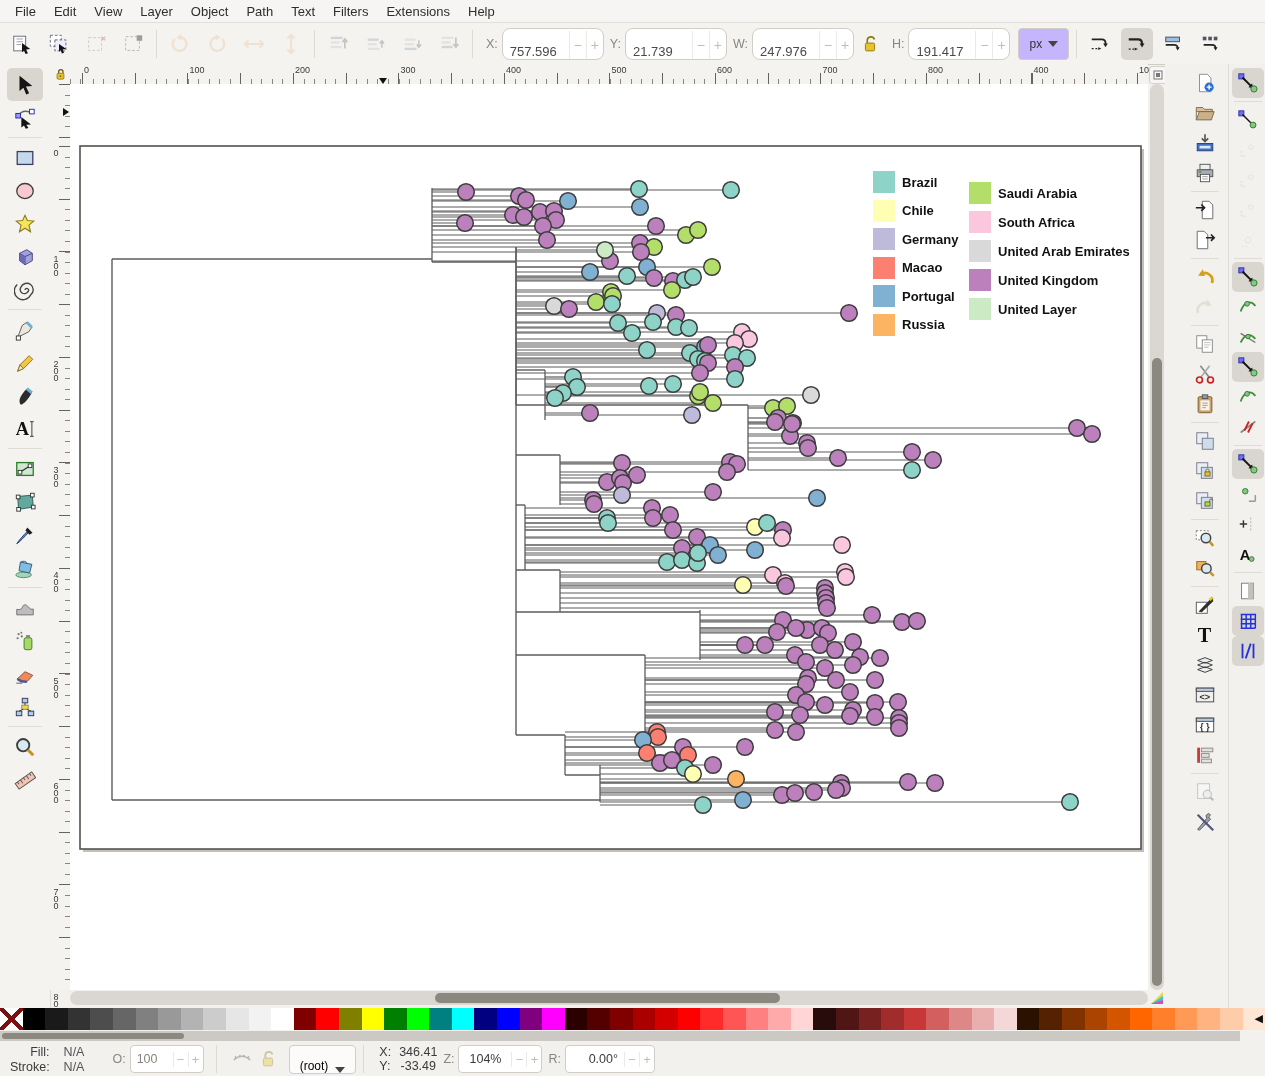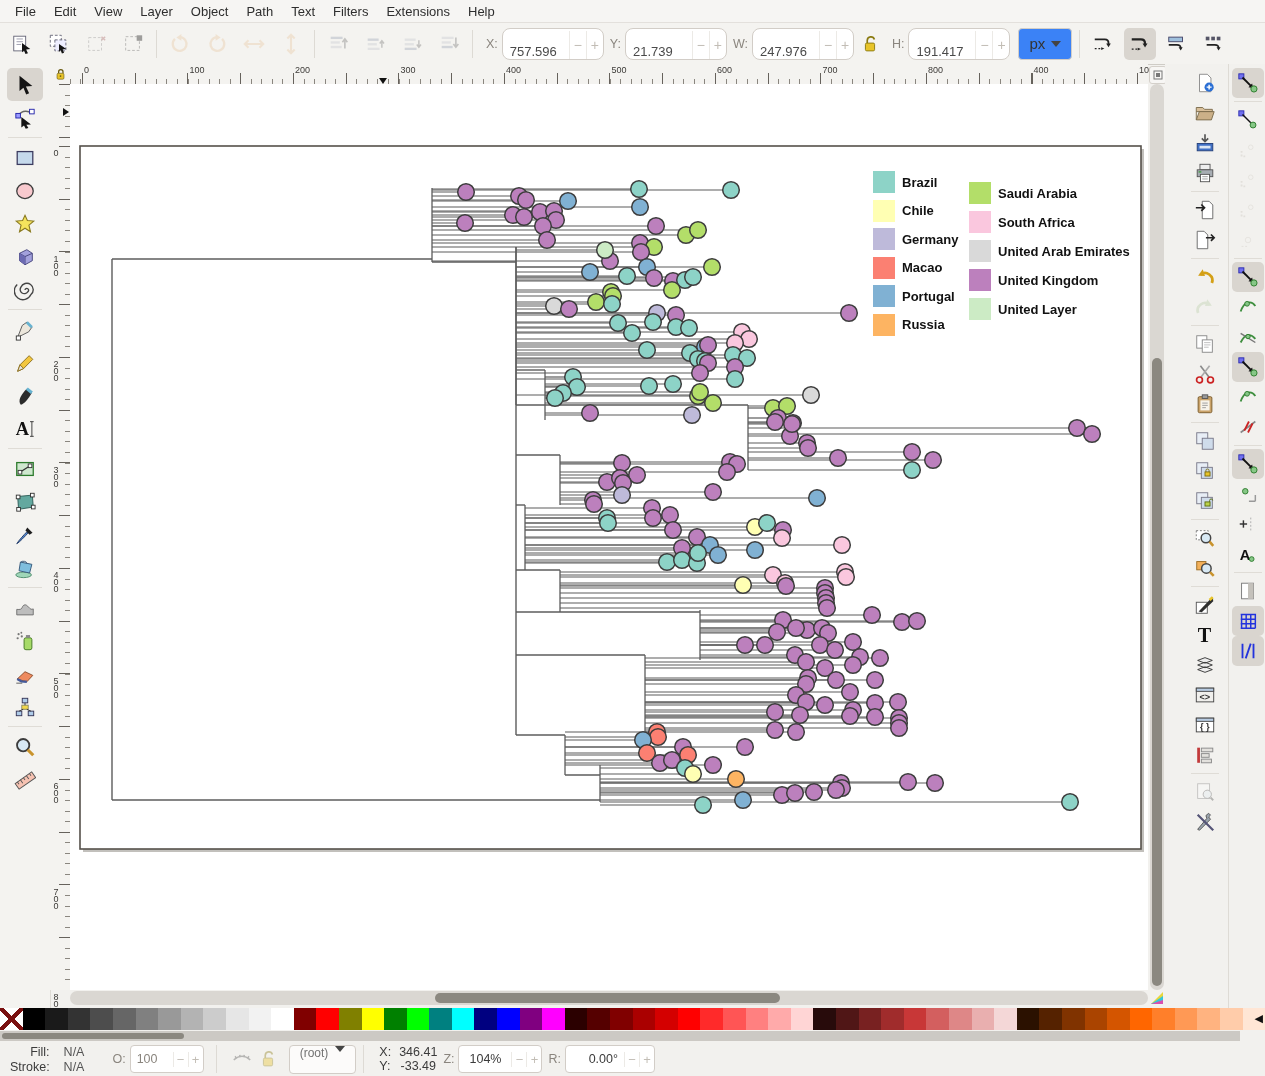--- a/index.html
+++ b/index.html
@@ -10,21 +10,21 @@
   
   .toolbar{position:absolute;left:0;top:23px;right:0;height:41px;background:#f4f3f0;border-bottom:1px solid #cfccc6;display:flex;align-items:center;padding-left:6px;}
   .ibtn{width:32px;height:32px;display:flex;align-items:center;justify-content:center;border-radius:5px;flex:none;}
   .ibtn.active{background:#d9d5cf;}
   .ibtn.dim{opacity:.38;}
   .vsep{width:1px;height:28px;background:#dddad4;margin:0 7px;flex:none;}
   .fldlab{font-size:12.5px;color:#8a857e;margin:0 4px 0 6px;}
   .spin{display:flex;align-items:flex-end;background:#fff;border:1px solid #d2cdc7;border-radius:8px;height:30px;flex:none;}
   .spin .val{padding:0 7px;font-size:13px;color:#4a4a4a;min-width:52px;text-align:left;}
   .spin .sbtn{width:16px;text-align:center;color:#c2bdb5;font-size:14px;border-left:1px solid #eceae6;line-height:28px;}
-  .unitbtn{display:flex;align-items:center;gap:6px;background:#3b82f6;border:1px solid #d2cdc7;border-radius:4px;height:30px;padding:0 10px;font-size:15px;color:#333;margin-left:8px;}
+  .unitbtn{display:flex;align-items:center;gap:6px;background:#c4b5fd;border:1px solid #d2cdc7;border-radius:4px;height:30px;padding:0 10px;font-size:12px;color:#333;margin-left:8px;}
   .caret{width:0;height:0;border-left:5px solid transparent;border-right:5px solid transparent;border-top:6px solid #444;}
   
   .toolbox{position:absolute;left:0;top:64px;bottom:68px;width:50px;background:#f4f3f0;border-right:1px solid #dedbd5;display:flex;flex-direction:column;align-items:center;padding-top:4px;}
   .toolbox .ibtn{width:36px;height:33px;}
   .hsep{height:1px;width:34px;background:#dfdcd6;margin:3px 0;}
   
   .corner{position:absolute;left:50px;top:64px;width:20px;height:20px;background:#f4f3f0;display:flex;align-items:center;justify-content:center;}
   .hruler{position:absolute;left:70px;top:64px;width:1078px;height:20px;background:#f4f3f0;border-bottom:1px solid #b9b5ae;
     background-image:repeating-linear-gradient(90deg,#66625c 0 1px,transparent 1px 52.75px),repeating-linear-gradient(90deg,#8a867f 0 1px,transparent 1px 10.55px);
     background-size:auto 11px,auto 5px;background-repeat:repeat-x;background-position:12px bottom,12px bottom;}
@@ -64,21 +64,21 @@
   .palthumb{position:absolute;left:2px;top:2px;width:182px;height:6px;border-radius:3px;background:#8b8880;}
   .palarrow{position:absolute;right:2px;top:1012px;font-size:11px;color:#111;}
   
   .status{position:absolute;left:0;top:1042px;width:1265px;height:34px;background:#f2f1ee;display:flex;align-items:center;font-size:12.5px;color:#3b3b3b;}
   .fsblock{display:grid;grid-template-columns:auto auto;column-gap:14px;row-gap:1px;margin-left:10px;line-height:14px;}
   .fsblock .lab{color:#3b3b3b;text-align:right;}
   .fsblock .val{color:#555;}
   .minispin{display:flex;align-items:center;background:#fff;border:1px solid #d2cdc7;border-radius:4px;height:26px;}
   .minispin .val{padding:0 6px;font-size:12.5px;color:#8a857e;min-width:30px;text-align:left;}
   .minispin .sbtn{width:14px;text-align:center;color:#c2bdb5;font-size:13px;border-left:1px solid #eceae6;}
-  .layerbtn{display:flex;align-items:flex-start;gap:7px;background:#fcfbfa;border:1px solid #d2cdc7;border-radius:4px;height:27px;padding:0 10px;font-size:12px;color:#737373;}
+  .layerbtn{display:flex;align-items:flex-end;gap:7px;background:#fcfbfa;border:1px solid #d2cdc7;border-radius:4px;height:27px;padding:0 10px;font-size:12px;color:#000000;}
   .msg{width:540px;line-height:14px;font-size:12.2px;color:#2f2f2f;margin-left:14px;}
   .coords{display:grid;grid-template-columns:auto auto;column-gap:8px;line-height:14px;margin-left:8px;}
   .coords div{text-align:center;}
 </style>
 </head>
 <body>
 
 <div class="w">
 
   <div class="menubar" id="menubar">

